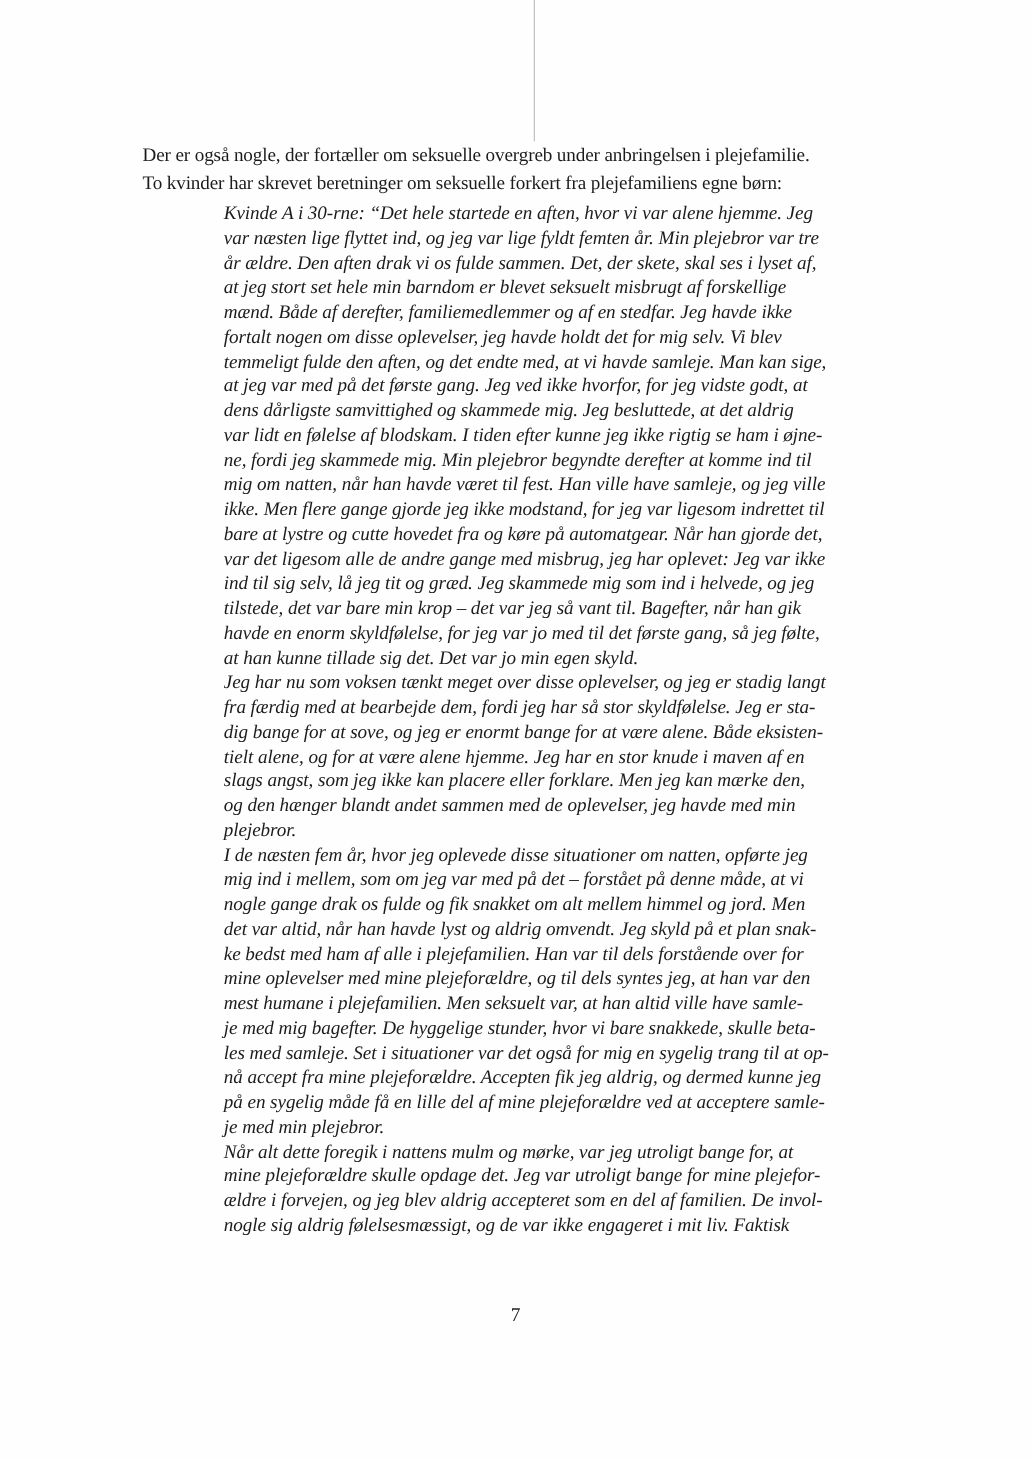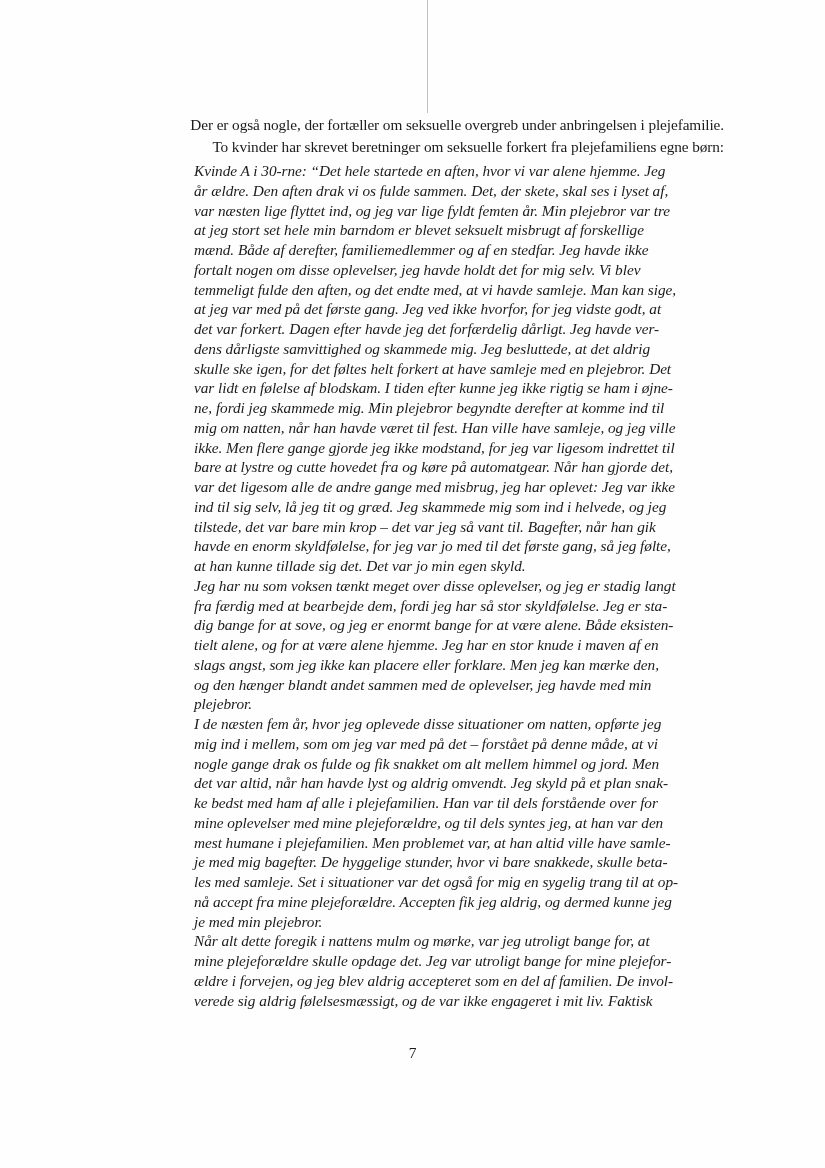--- a/index.html
+++ b/index.html
@@ -19,34 +19,33 @@
   .fold {
     position: absolute;
     left: 427px;
     top: 0;
     width: 1px;
     height: 113px;
     background: #c2c2c2;
   }
   .intro {
     position: absolute;
-    left: 124px;
+    left: 114px;
     top: 114px;
     width: 600px;
-    text-align: right;
   }
   .intro .line {
     font-size: 15.3px;
     line-height: 22px;
     white-space: nowrap;
     letter-spacing: -0.1px;
   }
   .quote {
     position: absolute;
-    left: 194px;
+    left: 179px;
     top: 161px;
     width: 545px;
   }
   .quote .line {
     font-style: italic;
     font-size: 15.3px;
     line-height: 19.75px;
     white-space: nowrap;
     letter-spacing: -0.05px;
   }
@@ -63,30 +62,28 @@
 <body>
 
 <div class="page">
   <div class="fold"></div>
   <div class="intro">
       <div class="line">Der er også nogle, der fortæller om seksuelle overgreb under anbringelsen i plejefamilie.</div>
       <div class="line">To kvinder har skrevet beretninger om seksuelle forkert fra plejefamiliens egne børn:</div>
     </div>
   <div class="quote">
       <div class="line">Kvinde A i 30-rne: “Det hele startede en aften, hvor vi var alene hjemme. Jeg</div>
+      <div class="line">var næsten lige flyttet ind, og jeg var lige fyldt femten år. Min plejebror var tre</div>
       <div class="line">år ældre. Den aften drak vi os fulde sammen. Det, der skete, skal ses i lyset af,</div>
-      <div class="line">var næsten lige flyttet ind, og jeg var lige fyldt femten år. Min plejebror var tre</div>
       <div class="line">at jeg stort set hele min barndom er blevet seksuelt misbrugt af forskellige</div>
       <div class="line">mænd. Både af derefter, familiemedlemmer og af en stedfar. Jeg havde ikke</div>
       <div class="line">fortalt nogen om disse oplevelser, jeg havde holdt det for mig selv. Vi blev</div>
       <div class="line">temmeligt fulde den aften, og det endte med, at vi havde samleje. Man kan sige,</div>
       <div class="line">at jeg var med på det første gang. Jeg ved ikke hvorfor, for jeg vidste godt, at</div>
-      <div class="line">det var forkert. Dagen efter havde jeg det forfærdelig dårligt. Jeg havde ver-</div>
       <div class="line">dens dårligste samvittighed og skammede mig. Jeg besluttede, at det aldrig</div>
-      <div class="line">skulle ske igen, for det føltes helt forkert at have samleje med en plejebror. Det</div>
       <div class="line">var lidt en følelse af blodskam. I tiden efter kunne jeg ikke rigtig se ham i øjne-</div>
       <div class="line">ne, fordi jeg skammede mig. Min plejebror begyndte derefter at komme ind til</div>
       <div class="line">mig om natten, når han havde været til fest. Han ville have samleje, og jeg ville</div>
       <div class="line">ikke. Men flere gange gjorde jeg ikke modstand, for jeg var ligesom indrettet til</div>
       <div class="line">bare at lystre og cutte hovedet fra og køre på automatgear. Når han gjorde det,</div>
       <div class="line">var det ligesom alle de andre gange med misbrug, jeg har oplevet: Jeg var ikke</div>
       <div class="line">ind til sig selv, lå jeg tit og græd. Jeg skammede mig som ind i helvede, og jeg</div>
       <div class="line">tilstede, det var bare min krop – det var jeg så vant til. Bagefter, når han gik</div>
       <div class="line">havde en enorm skyldfølelse, for jeg var jo med til det første gang, så jeg følte,</div>
       <div class="line">at han kunne tillade sig det. Det var jo min egen skyld.</div>
@@ -96,24 +93,25 @@
       <div class="line">tielt alene, og for at være alene hjemme. Jeg har en stor knude i maven af en</div>
       <div class="line">slags angst, som jeg ikke kan placere eller forklare. Men jeg kan mærke den,</div>
       <div class="line">og den hænger blandt andet sammen med de oplevelser, jeg havde med min</div>
       <div class="line">plejebror.</div>
       <div class="line">I de næsten fem år, hvor jeg oplevede disse situationer om natten, opførte jeg</div>
       <div class="line">mig ind i mellem, som om jeg var med på det – forstået på denne måde, at vi</div>
       <div class="line">nogle gange drak os fulde og fik snakket om alt mellem himmel og jord. Men</div>
       <div class="line">det var altid, når han havde lyst og aldrig omvendt. Jeg skyld på et plan snak-</div>
       <div class="line">ke bedst med ham af alle i plejefamilien. Han var til dels forstående over for</div>
       <div class="line">mine oplevelser med mine plejeforældre, og til dels syntes jeg, at han var den</div>
-      <div class="line">mest humane i plejefamilien. Men problemet var, at han altid ville have samle-</div>
+      <div class="line">mest humane i plejefamilien. Men seksuelt var, at han altid ville have samle-</div>
       <div class="line">je med mig bagefter. De hyggelige stunder, hvor vi bare snakkede, skulle beta-</div>
       <div class="line">les med samleje. Set i situationer var det også for mig en sygelig trang til at op-</div>
       <div class="line">nå accept fra mine plejeforældre. Accepten fik jeg aldrig, og dermed kunne jeg</div>
+      <div class="line">på en sygelig måde få en lille del af mine plejeforældre ved at acceptere samle-</div>
       <div class="line">je med min plejebror.</div>
       <div class="line">Når alt dette foregik i nattens mulm og mørke, var jeg utroligt bange for, at</div>
       <div class="line">mine plejeforældre skulle opdage det. Jeg var utroligt bange for mine plejefor-</div>
       <div class="line">ældre i forvejen, og jeg blev aldrig accepteret som en del af familien. De invol-</div>
-      <div class="line">verede sig aldrig følelsesmæssigt, og de var ikke engageret i mit liv. Faktisk</div>
+      <div class="line">nogle sig aldrig følelsesmæssigt, og de var ikke engageret i mit liv. Faktisk</div>
     </div>
   <div class="pagenum">7</div>
 </div>
 
 </body></html>

